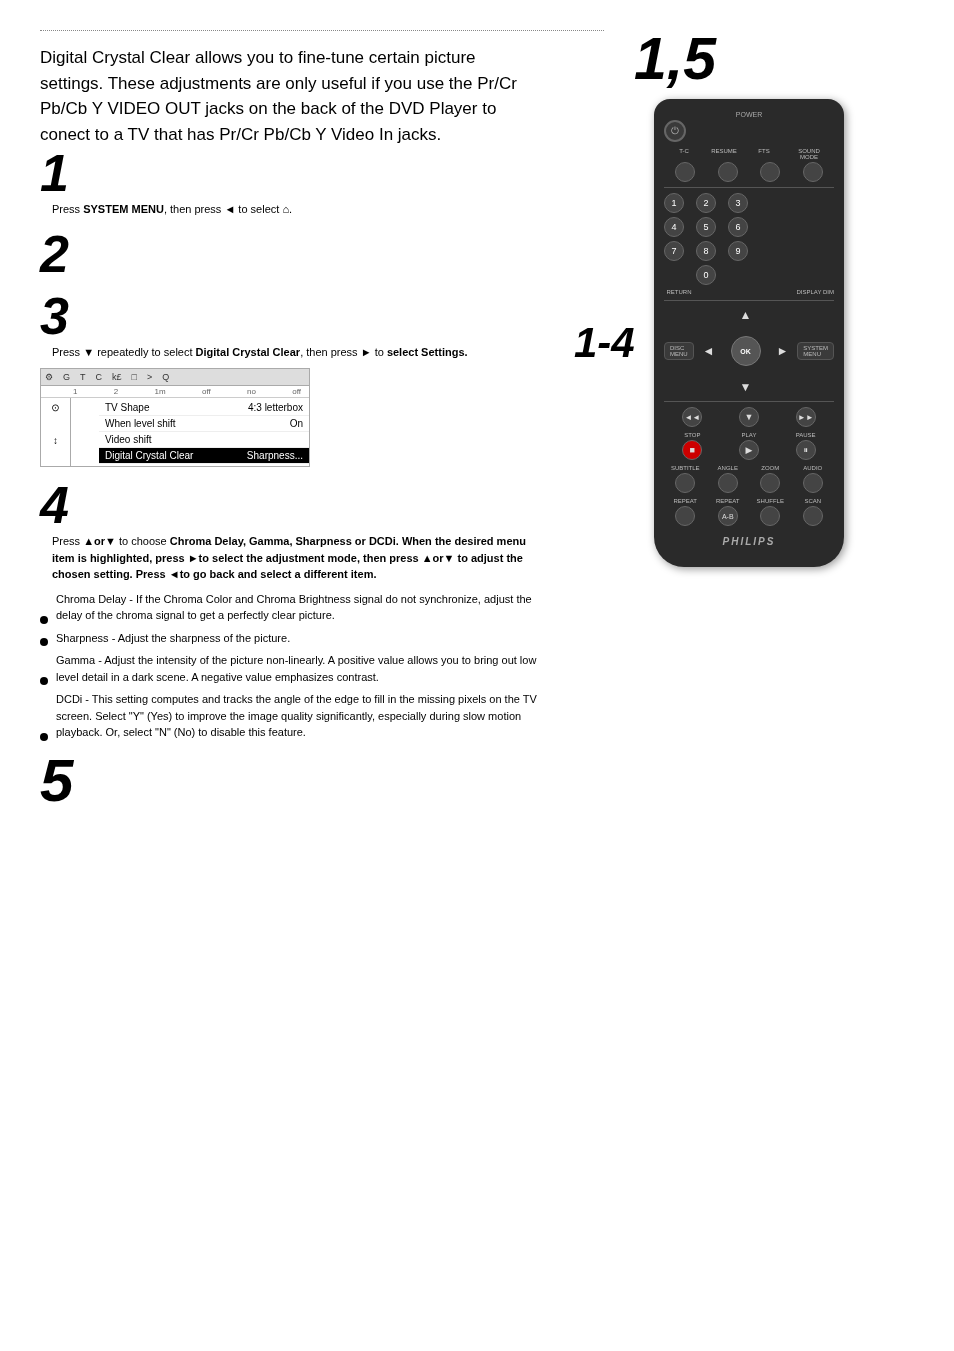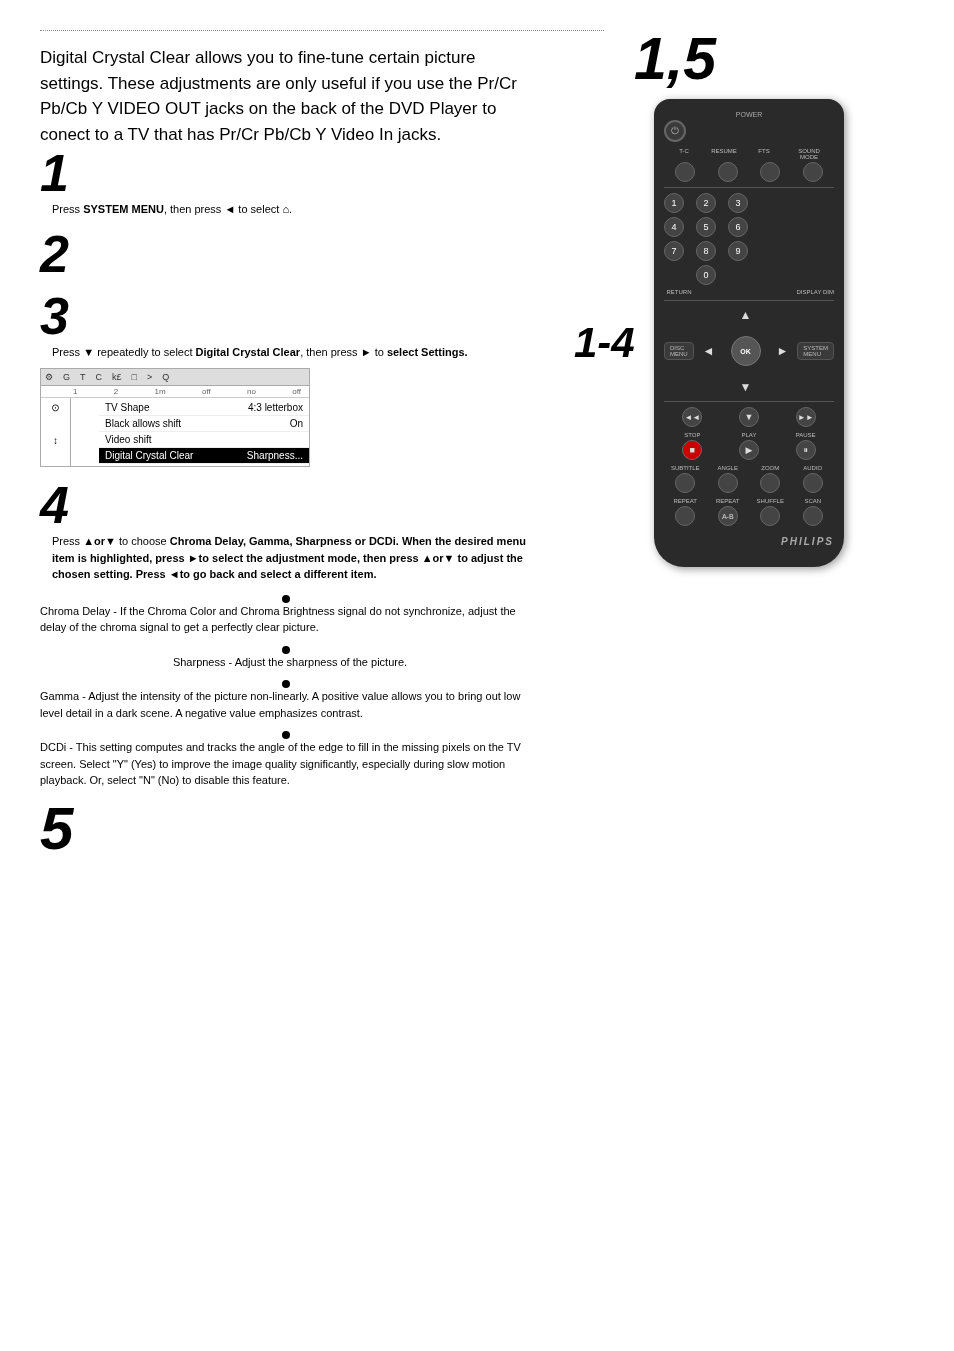--- a/index.html
+++ b/index.html
@@ -112,26 +112,25 @@
       background: #000;
       color: #fff;
     }
     .bullet-list {
       list-style: none;
       margin-top: 6px;
       margin-bottom: 10px;
     }
     .bullet-list li {
       display: flex;
-      align-items: center;
+      align-items: flex-end;
       font-size: 11px;
       line-height: 1.5;
       margin-bottom: 6px;
       max-width: 500px;
-      flex-direction: column;
     }
     .bullet-dot {
       width: 8px;
       height: 8px;
       border-radius: 50%;
       background: #000;
       min-width: 8px;
       min-height: 8px;
       margin-top: 4px;
       margin-right: 8px;
@@ -276,21 +275,21 @@
       font-size: 6px;
       color: #bbb;
       border: 1px solid #555;
       border-radius: 4px;
       padding: 2px 5px;
       background: #3a3a3a;
     }
     .philips-label {
       color: #aaa;
       font-size: 10px;
-      text-align: right;
+      text-align: center;
       font-style: italic;
       letter-spacing: 2px;
       margin-top: 10px;
       font-weight: bold;
     }
     .num-grid {
       display: grid;
       grid-template-columns: repeat(3, 28px);
       gap: 4px;
       margin: 0 auto;
@@ -349,21 +348,21 @@
           <div class="menu-sidebar">
             <span style="font-size:10px;">⊙</span>
             <span style="font-size:10px;margin-top:18px;">↕</span>
           </div>
           <div class="menu-rows">
             <div class="menu-row">
               <span>TV Shape</span>
               <span>4:3 letterbox</span>
             </div>
             <div class="menu-row">
-              <span>Black allows shift</span>
+              <span>When level shift</span>
               <span>On</span>
             </div>
             <div class="menu-row">
               <span>Video shift</span>
               <span></span>
             </div>
             <div class="menu-row selected">
               <span>Digital Crystal Clear</span>
               <span>Sharpness...</span>
             </div>

